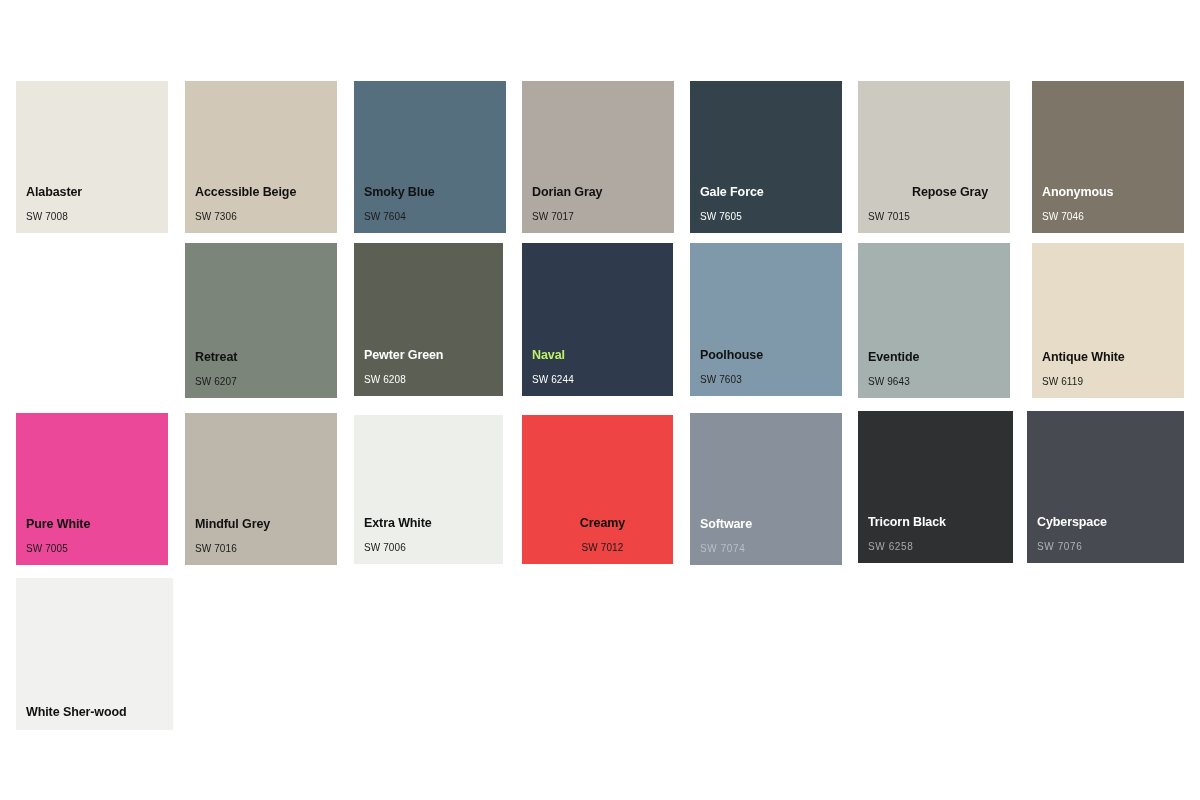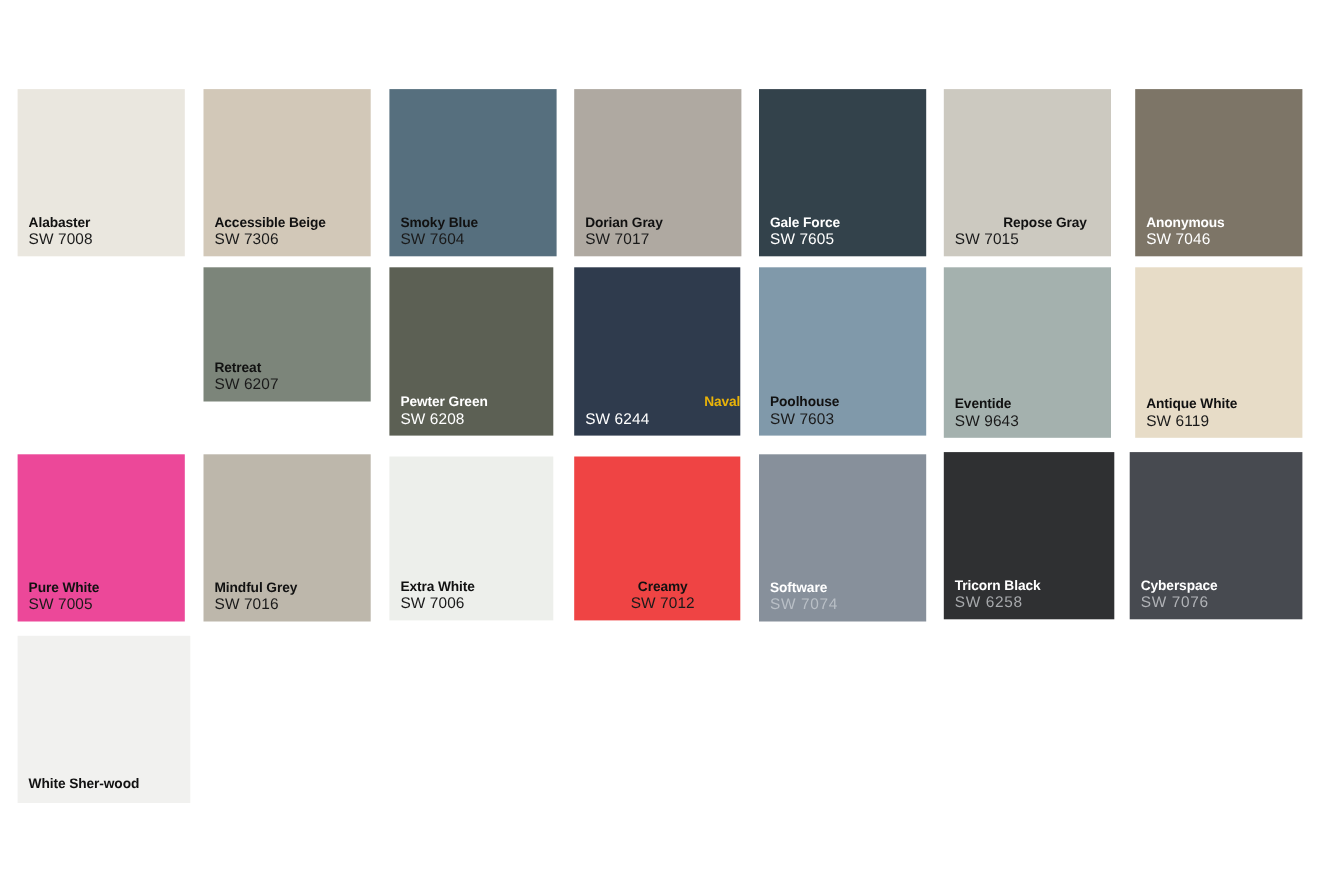--- a/index.html
+++ b/index.html
@@ -42,25 +42,25 @@
     font-weight: bold;
     font-size: 12.5px;
     line-height: 15px;
     letter-spacing: -0.1px;
     white-space: nowrap;
   }
 
   .swatch-code {
     font-family: "Liberation Sans", sans-serif;
     font-weight: normal;
-    font-size: 14px;
+    font-size: 10px;
     line-height: 12px;
     letter-spacing: 0.1px;
     white-space: nowrap;
-    margin-top: 1px;
+    margin-top: 11px;
   }
 
   .swatch-code.spaced {
     letter-spacing: 0.6px;
   }
 </style>
 </head>
 <body>
 
 <div id="palette-grid">
@@ -99,35 +99,35 @@
         <div class="swatch-name" style="color: rgb(17, 17, 17); padding-left: 44px;">Repose Gray</div>
         <div class="swatch-code" style="color: rgb(26, 26, 26);">SW 7015</div>
       </div>
     </div>
     <div class="swatch" style="left: 1032px; top: 81px; width: 152px; height: 152px; background: rgb(125, 117, 103);">
       <div class="swatch-labels">
         <div class="swatch-name" style="color: rgb(255, 255, 255);">Anonymous</div>
         <div class="swatch-code" style="color: rgb(255, 255, 255);">SW 7046</div>
       </div>
     </div>
-    <div class="swatch" style="left: 185px; top: 243px; width: 152px; height: 122px; background: rgb(124, 133, 122);">
+    <div class="swatch" style="left: 185px; top: 243px; width: 152px; height: 155px; background: rgb(124, 133, 122);">
       <div class="swatch-labels">
         <div class="swatch-name" style="color: rgb(17, 17, 17);">Retreat</div>
         <div class="swatch-code" style="color: rgb(26, 26, 26);">SW 6207</div>
       </div>
     </div>
     <div class="swatch" style="left: 354px; top: 243px; width: 149px; height: 153px; background: rgb(92, 96, 84);">
       <div class="swatch-labels">
         <div class="swatch-name" style="color: rgb(255, 255, 255);">Pewter Green</div>
         <div class="swatch-code" style="color: rgb(255, 255, 255);">SW 6208</div>
       </div>
     </div>
     <div class="swatch" style="left: 522px; top: 243px; width: 151px; height: 153px; background: rgb(47, 59, 77);">
       <div class="swatch-labels">
-        <div class="swatch-name" style="color: #eab308; text-align: right;">Naval</div>
+        <div class="swatch-name" style="color: #bef264;">Naval</div>
         <div class="swatch-code" style="color: rgb(255, 255, 255);">SW 6244</div>
       </div>
     </div>
     <div class="swatch" style="left: 690px; top: 243px; width: 152px; height: 153px; background: rgb(128, 153, 170);">
       <div class="swatch-labels">
         <div class="swatch-name" style="color: rgb(17, 17, 17);">Poolhouse</div>
         <div class="swatch-code" style="color: rgb(26, 26, 26);">SW 7603</div>
       </div>
     </div>
     <div class="swatch" style="left: 858px; top: 243px; width: 152px; height: 155px; background: rgb(164, 177, 174);">

